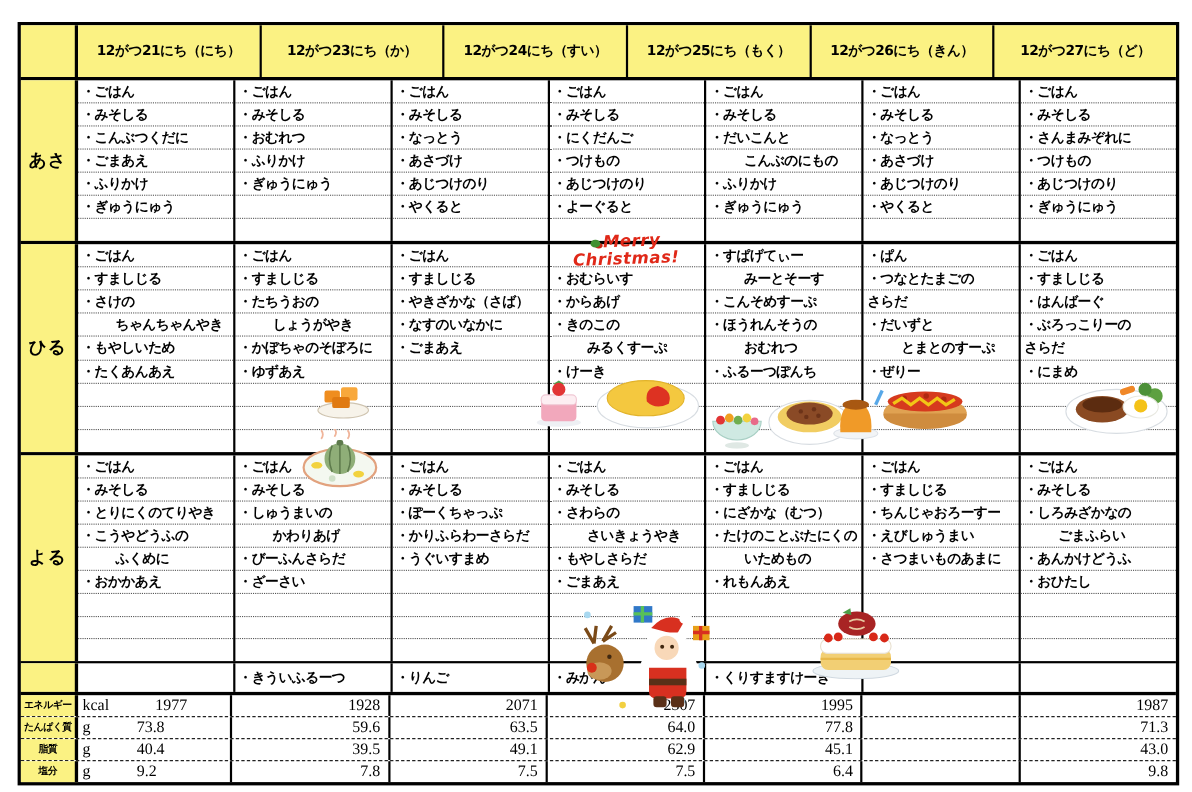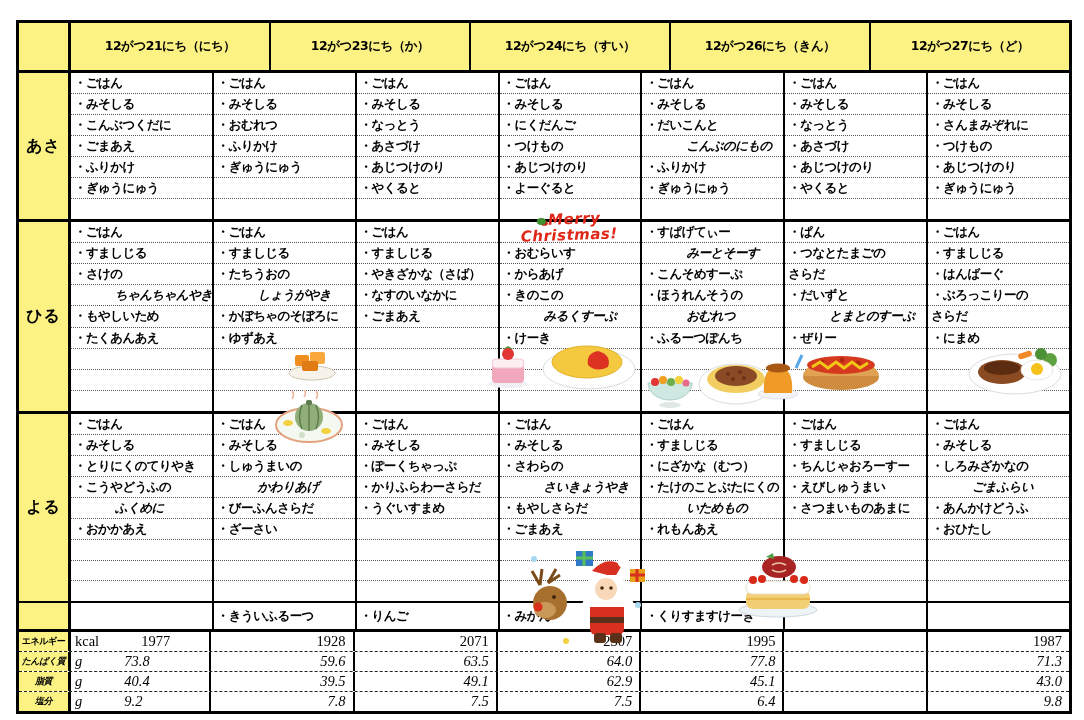--- a/index.html
+++ b/index.html
@@ -22,25 +22,25 @@
   .col-day{flex:1;border-left:2px solid #000;box-sizing:border-box;
         display:flex;flex-direction:column;min-width:0;}
   .col-day.first{border-left:none;}
   .day-header{background:var(--yellow,#fbf283);align-items:center;justify-content:center;
         font-size:12.5px;font-weight:bold;text-align:center;display:flex;
         letter-spacing:-0.5px;white-space:nowrap;}
   .slot{flex:1;border-bottom:1px dotted #555;font-size:12.5px;font-weight:bold;
         line-height:20px;padding-left:3px;white-space:nowrap;overflow:visible;
         letter-spacing:-0.6px;box-sizing:border-box;}
   .slot:last-child{border-bottom:none;}
-  .slot.indent{padding-left:44px;font-style:italic;}
+  .slot.indent{padding-left:34px;}
   .slot.right{text-align:left;padding-right:13px;}
   .sec-fruit .slot{line-height:25px;}
   .nut-row{flex:1;display:flex;box-sizing:border-box;}
-  .nut-row + .nut-row{border-top:1px dashed #222;font-style:italic;}
+  .nut-row + .nut-row{border-top:1px dashed #222;}
   .nut-label{width:52px;flex:none;background:var(--yellow,#fbf283);
         border-right:3px solid #000;box-sizing:border-box;
         display:flex;align-items:center;justify-content:center;
         font-size:9px;font-weight:bold;letter-spacing:-0.5px;white-space:nowrap;}
   .nut-cell{flex:1;border-left:2px solid #000;box-sizing:border-box;min-width:0;
         font-family:"Liberation Serif",serif;font-size:14.5px;
         display:flex;align-items:center;justify-content:flex-end;padding-right:7px;gap:32px;}
   .nut-cell.first{border-left:none;justify-content:flex-start;padding-left:4px;padding-right:0;}
   .nut-cell .unit{margin-right:10px;}
   .deco{position:absolute;pointer-events:none;}
@@ -55,20 +55,21 @@
 <body>
 
 <div class="page">
 
   <div class="menu-table" id="menu-table">
       <div class="row header-row">
         <div class="col-label"></div>
         <div class="col-day day-header first">12がつ21にち（にち）</div>
         <div class="col-day day-header">12がつ23にち（か）</div>
         <div class="col-day day-header">12がつ24にち（すい）</div>
+        <div class="col-day day-header">12がつ25にち（もく）</div>
         <div class="col-day day-header">12がつ26にち（きん）</div>
         <div class="col-day day-header">12がつ27にち（ど）</div>
       </div>
       <div class="row section-row sec-asa">
         <div class="col-label sec-label">あさ</div>
         <div class="col-day menu-cell first">
           <div class="slot">・ごはん</div>
           <div class="slot">・みそしる</div>
           <div class="slot">・こんぶつくだに</div>
           <div class="slot">・ごまあえ</div>

